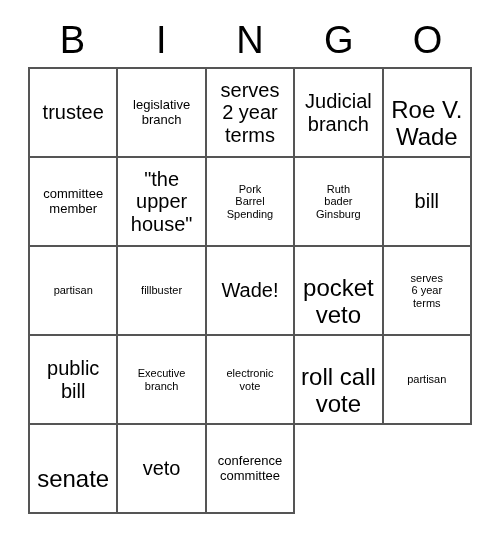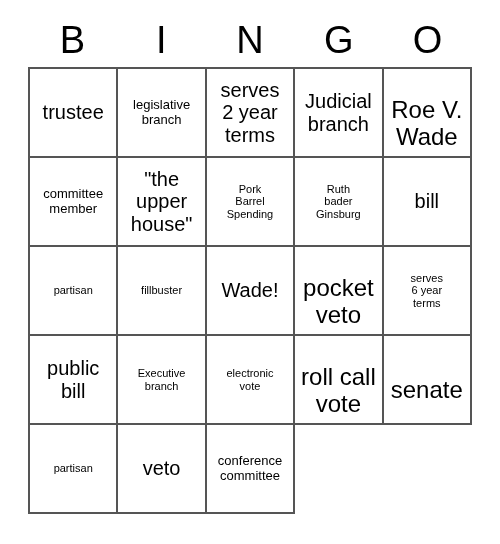--- a/index.html
+++ b/index.html
@@ -173,24 +173,24 @@
       </div>
       <div class="bingo-cell">
         <span class="cell-text fs-md">electronic
 vote</span>
       </div>
       <div class="bingo-cell">
         <span class="cell-text fs-xl">roll call
 vote</span>
       </div>
       <div class="bingo-cell">
-        <span class="cell-text fs-xl">senate</span>
+        <span class="cell-text fs-md">partisan</span>
       </div>
       <div class="bingo-cell">
-        <span class="cell-text fs-md">partisan</span>
+        <span class="cell-text fs-xl">senate</span>
       </div>
       <div class="bingo-cell">
         <span class="cell-text fs-xxl">veto</span>
       </div>
       <div class="bingo-cell">
         <span class="cell-text fs-sm">conference
 committee</span>
       </div>
     </div>
 

